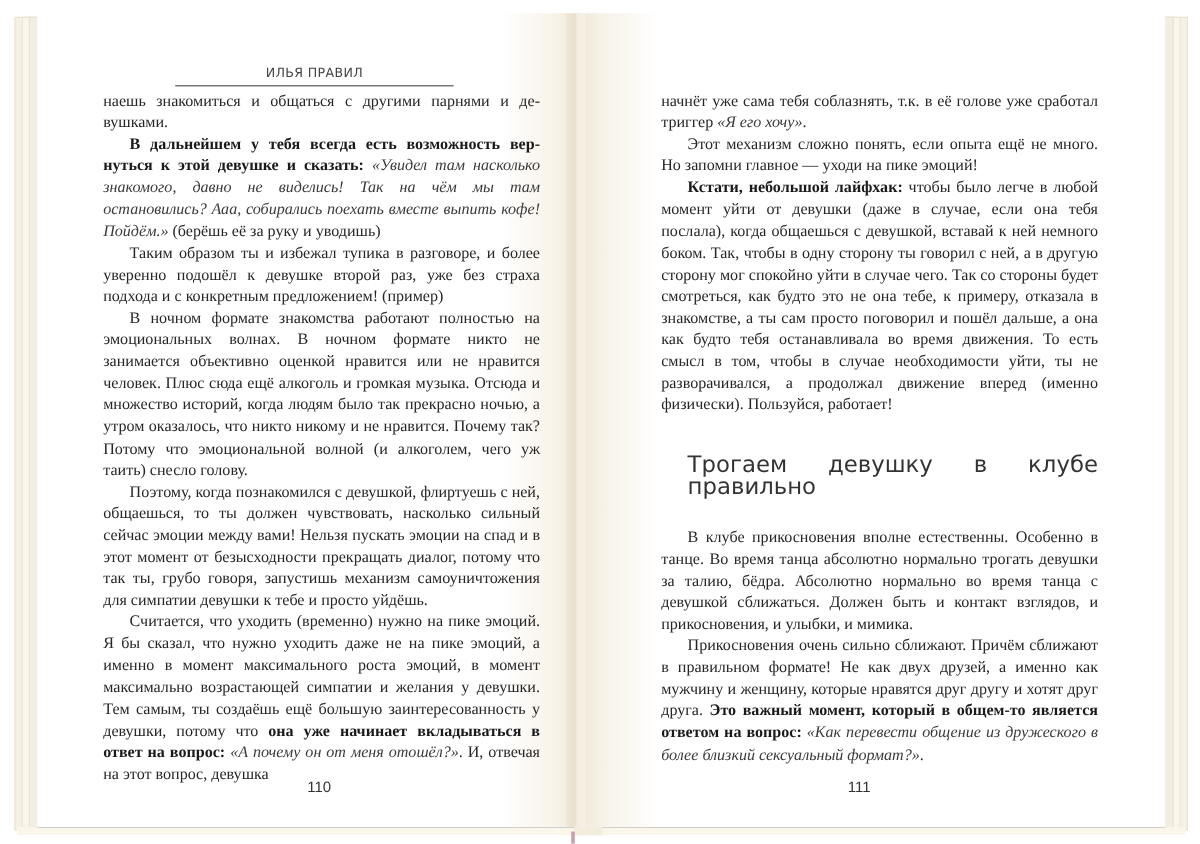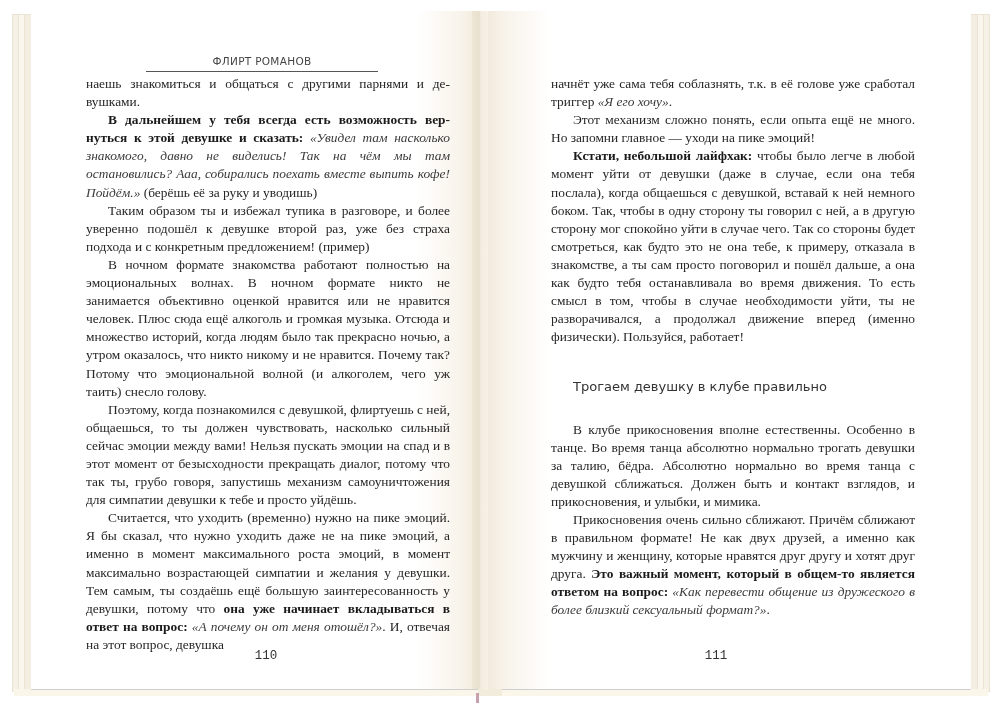--- a/index.html
+++ b/index.html
@@ -60,29 +60,29 @@
   }
   .page.left .text-block { left: 55px; width: 364px; }
   .page.right .text-block { left: 70px; width: 364px; }
   .text-block p { margin: 0; text-indent: 22px; }
   .text-block p.no-indent { text-indent: 0; }
   .text-block b { font-weight: bold; color: #1a1a1a; }
   .text-block i { font-style: italic; color: #3a3a3a; }
   .section-heading {
     font-family: "DejaVu Sans", sans-serif;
     font-weight: normal;
-    font-size: 13px;
+    font-size: 19px;
     color: #333;
     margin: 32px 0 24px 22px;
     text-indent: 0;
     letter-spacing: 0;
   }
   .page-number {
     position: absolute; top: 638px;
-    font-family: Liberation Mono, monospace;
+    font-family: Liberation Sans, sans-serif;
     font-size: 12.5px; color: #333;
     text-align: center; width: 60px;
   }
   .page.left .page-number { left: 205px; }
   .page.right .page-number { left: 205px; }
   .gutter {
     position: absolute; left: 472px; top: 11px; width: 16px; height: 678px;
     background: linear-gradient(to right, #efe7d6, #e8dfcc 45%, #f3ecdf 55%, #f7f1e6);
   }
   .gutter-bottom {
@@ -101,21 +101,21 @@
   <div class="edge l1"></div>
   <div class="edge l2"></div>
   <div class="edge l3"></div>
   <div class="edge r1"></div>
   <div class="edge r2"></div>
   <div class="edge r3"></div>
   <div class="bottom-strip"></div>
 
   <div class="page left">
     <div class="running-head">
-      <span>ФЛИРТ РОМАНОВ</span>
+      <span>ИЛЬЯ ПРАВИЛ</span>
       <span class="rule"></span>
     </div>
     <div class="text-block" id="left-body">
         <p class="no-indent"><span>наешь знакомиться и общаться с другими парнями и де­вушками.</span></p>
         <p><b>В дальнейшем у тебя всегда есть возможность вер­нуться к этой девушке и сказать: </b><i>«Увидел там насколько знакомого, давно не виделись! Так на чём мы там остановились? Ааа, собирались поехать вместе выпить кофе! Пойдём.»</i><span> (берёшь её за руку и уводишь)</span></p>
         <p><span>Таким образом ты и избежал тупика в разговоре, и бо­лее уверенно подошёл к девушке второй раз, уже без стра­ха подхода и с конкретным предложением! (пример)</span></p>
         <p><span>В ночном формате знакомства работают полностью на эмоциональных волнах. В ночном формате никто не занимается объективно оценкой нравится или не нравится человек. Плюс сюда ещё алкоголь и громкая музыка. Отсюда и множество историй, когда людям бы­ло так прекрасно ночью, а утром оказалось, что никто никому и не нравится. Почему так? Потому что эмоцио­нальной волной (и алкоголем, чего уж таить) снесло го­лову.</span></p>
         <p><span>Поэтому, когда познакомился с девушкой, флиртуешь с ней, общаешься, то ты должен чувствовать, насколько сильный сейчас эмоции между вами! Нельзя пускать эмо­ции на спад и в этот момент от безысходности прекращать диалог, потому что так ты, грубо говоря, запустишь меха­низм самоуничтожения для симпатии девушки к тебе и просто уйдёшь.</span></p>
         <p><span>Считается, что уходить (временно) нужно на пике эмо­ций. Я бы сказал, что нужно уходить даже не на пике эмо­ций, а именно в момент максимального роста эмоций, в момент максимально возрастающей симпатии и жела­ния у девушки. Тем самым, ты создаёшь ещё большую за­интересованность у девушки, потому что </span><b>она уже начи­нает вкладываться в ответ на вопрос: </b><i>«А почему он от меня отошёл?»</i><span>. И, отвечая на этот вопрос, девушка</span></p>
       </div>

